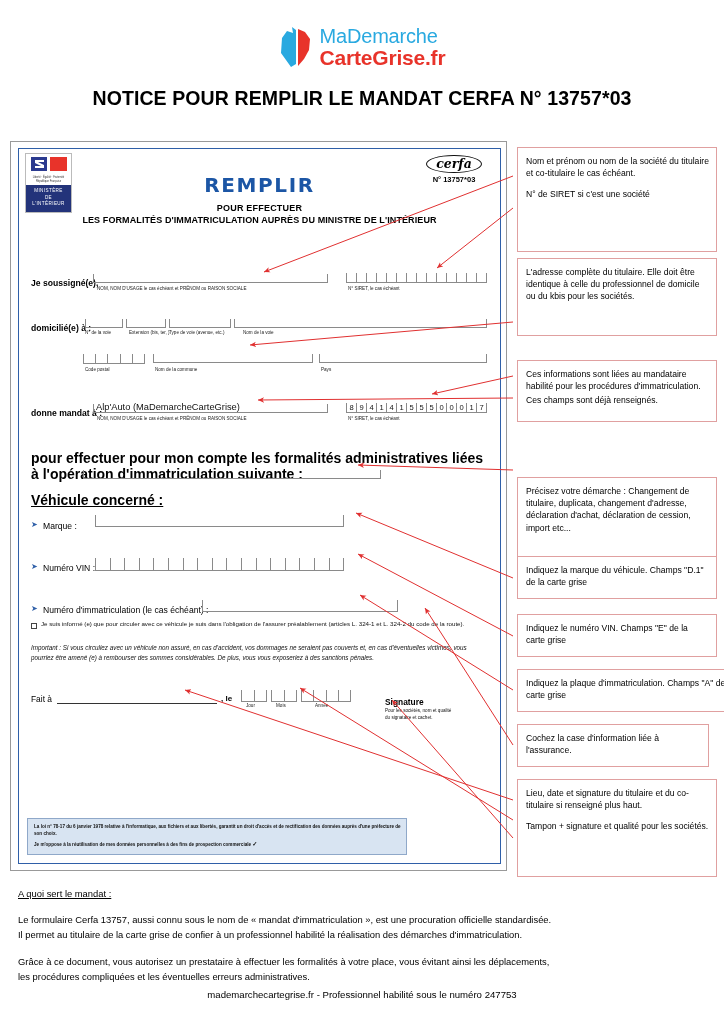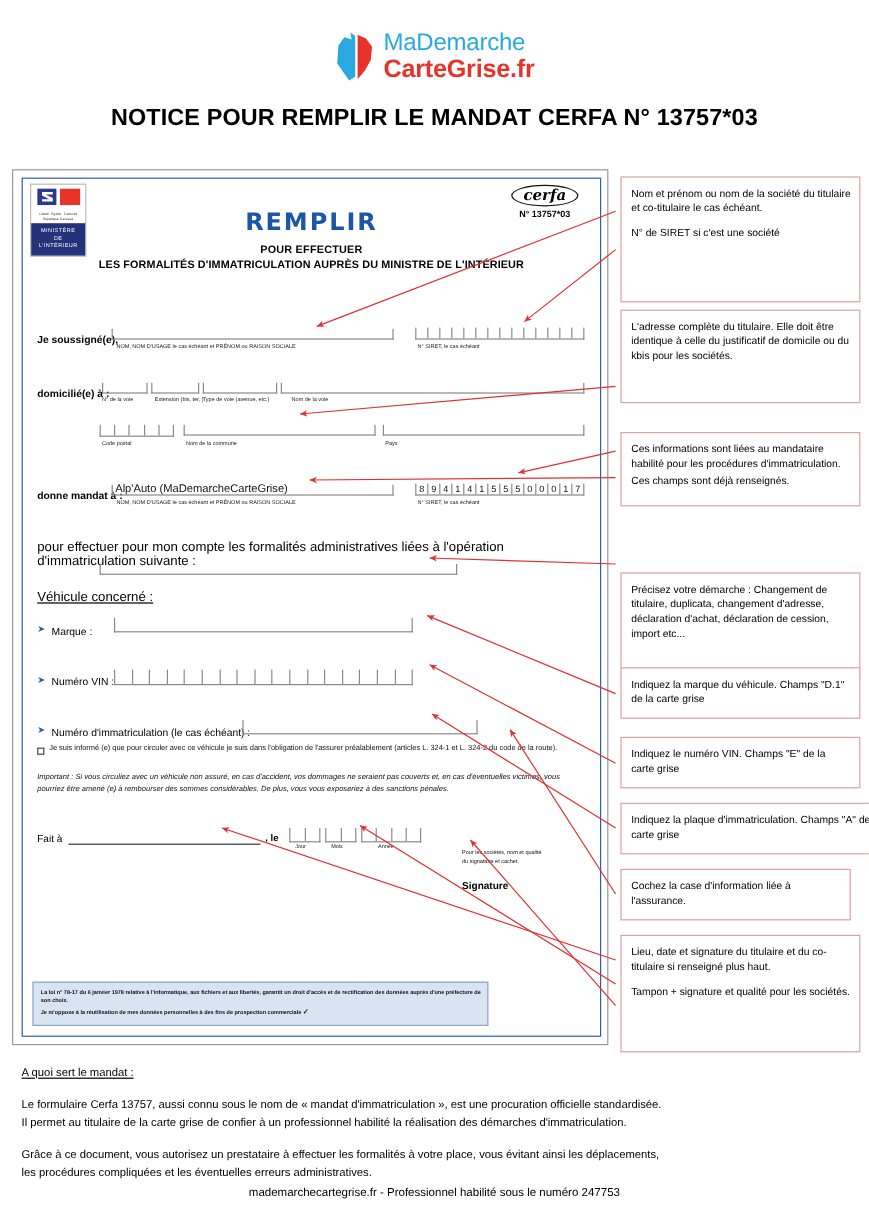--- a/index.html
+++ b/index.html
@@ -195,22 +195,22 @@
 
   .prefilled {
     position: absolute;
     font-size: 9.3px;
     color: #111;
     white-space: nowrap;
   }
 
   .para-bold {
     position: absolute;
-    font-size: 11px;
-    font-weight: 400;
+    font-size: 14px;
+    font-weight: 700;
   }
   .underlined {
     text-decoration: underline;
   }
 
   .chk-box {
     position: absolute;
     width: 6px; height: 6px;
     border: 1px solid #444;
     box-sizing: border-box;
@@ -232,21 +232,20 @@
   .dotline {
     position: absolute;
     border-bottom: 1px solid #333;
     height: 0;
   }
 
   .sig-title {
     position: absolute;
     font-size: 8.4px;
     font-weight: 700;
-    margin-top: 36px;
   }
   .sig-sub {
     position: absolute;
     font-size: 4.6px;
     line-height: 1.5;
     color: #111;
   }
 
   .legal-box {
     position: absolute;
@@ -505,21 +504,21 @@
 
   </div>
 </div>
 
 <div class="note" style="left:517px; top:147px; width:200px; height:105px;">
   <p>Nom et prénom ou nom de la société du titulaire et co-titulaire le cas échéant.</p>
   <p>N° de SIRET si c'est une société</p>
 </div>
 
 <div class="note" style="left:517px; top:258px; width:200px; height:78px;">
-  <p>L'adresse complète du titulaire. Elle doit être identique à celle du justificatif de domicile ou du kbis pour les sociétés.</p>
+  <p>L'adresse complète du titulaire. Elle doit être identique à celle du professionnel de domicile ou du kbis pour les sociétés.</p>
 </div>
 
 <div class="note" style="left:517px; top:360px; width:200px; height:62px;">
   <p>Ces informations sont liées au mandataire habilité pour les procédures d'immatriculation.</p>
   <p style="margin-top:2px;">Ces champs sont déjà renseignés.</p>
 </div>
 
 <div class="note" style="left:517px; top:477px; width:200px; height:90px;">
   <p>Précisez votre démarche : Changement de titulaire, duplicata, changement d'adresse, déclaration d'achat, déclaration de cession, import etc...</p>
 </div>

